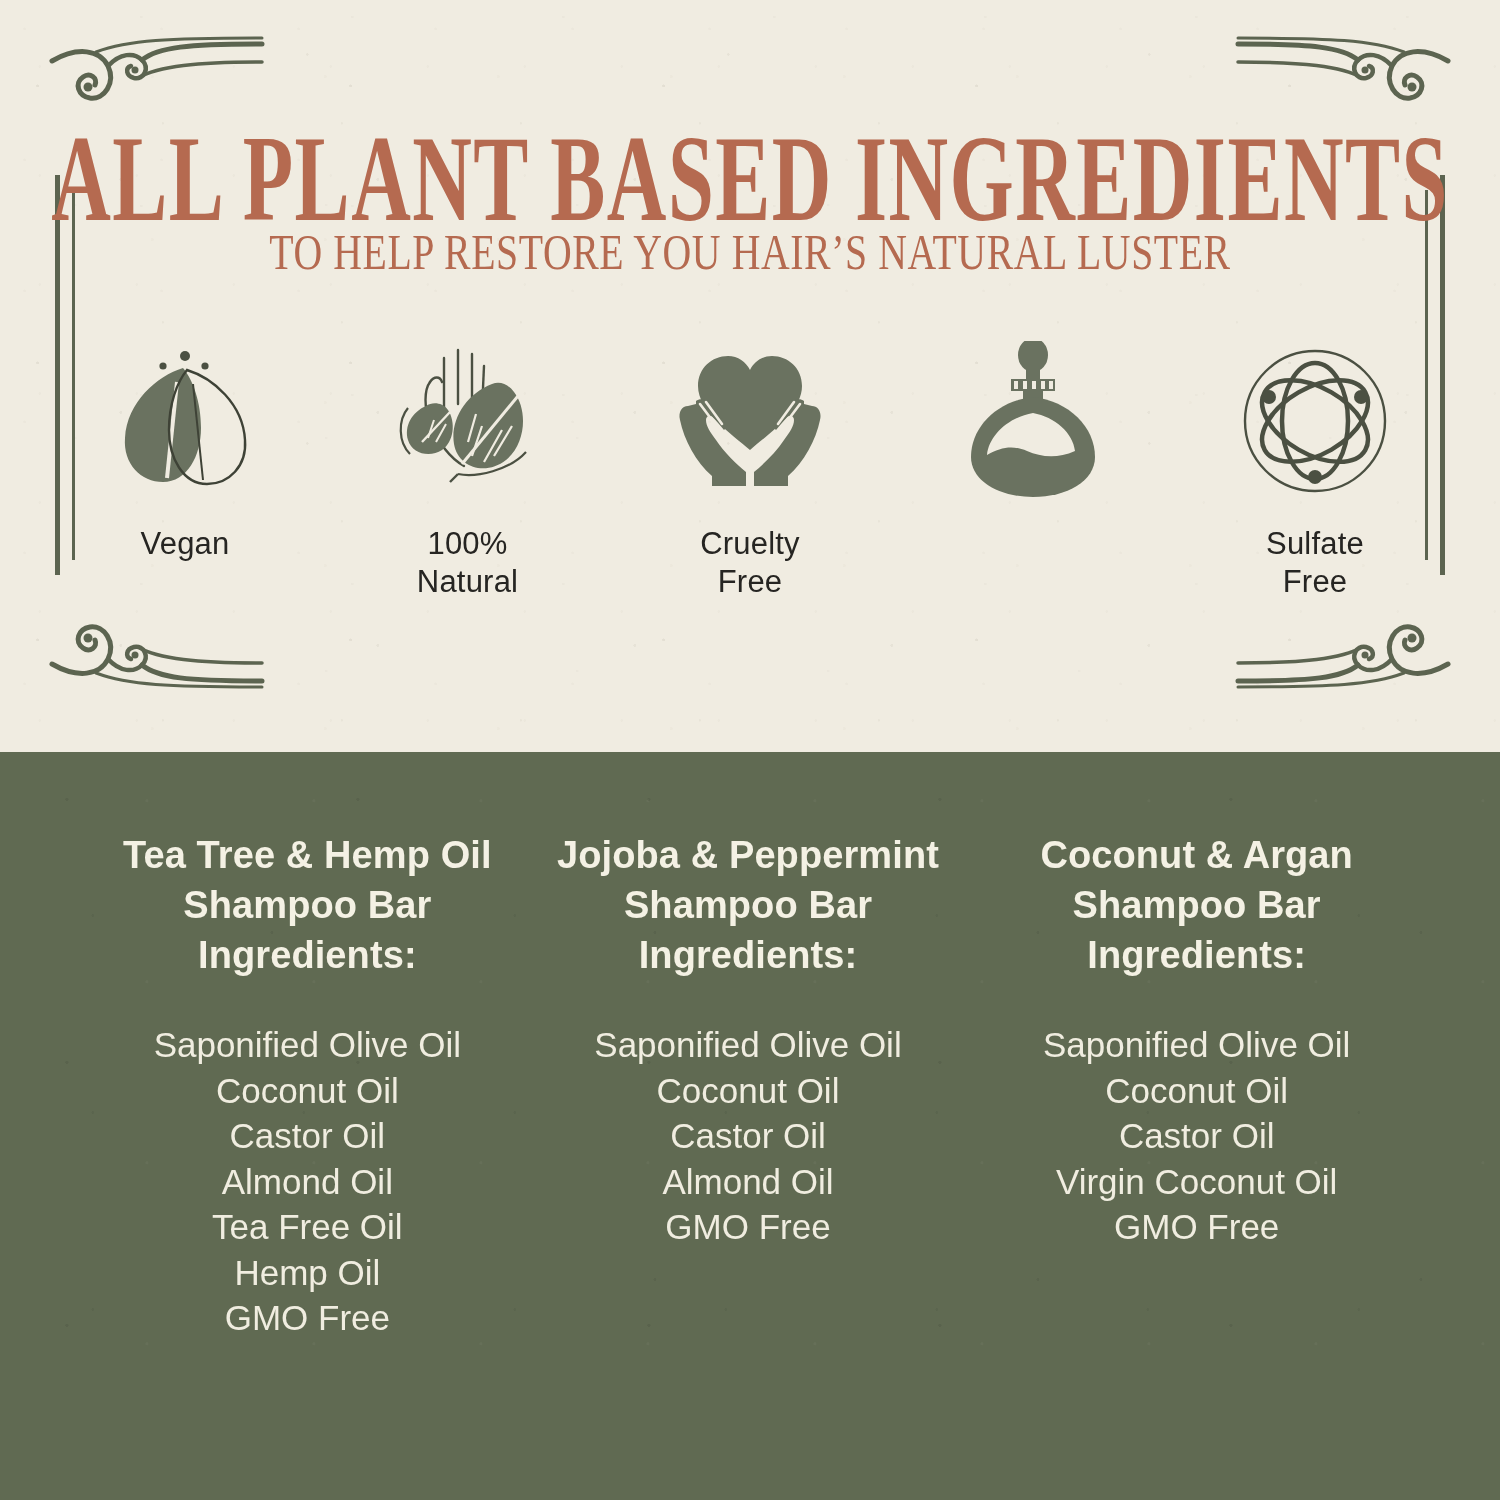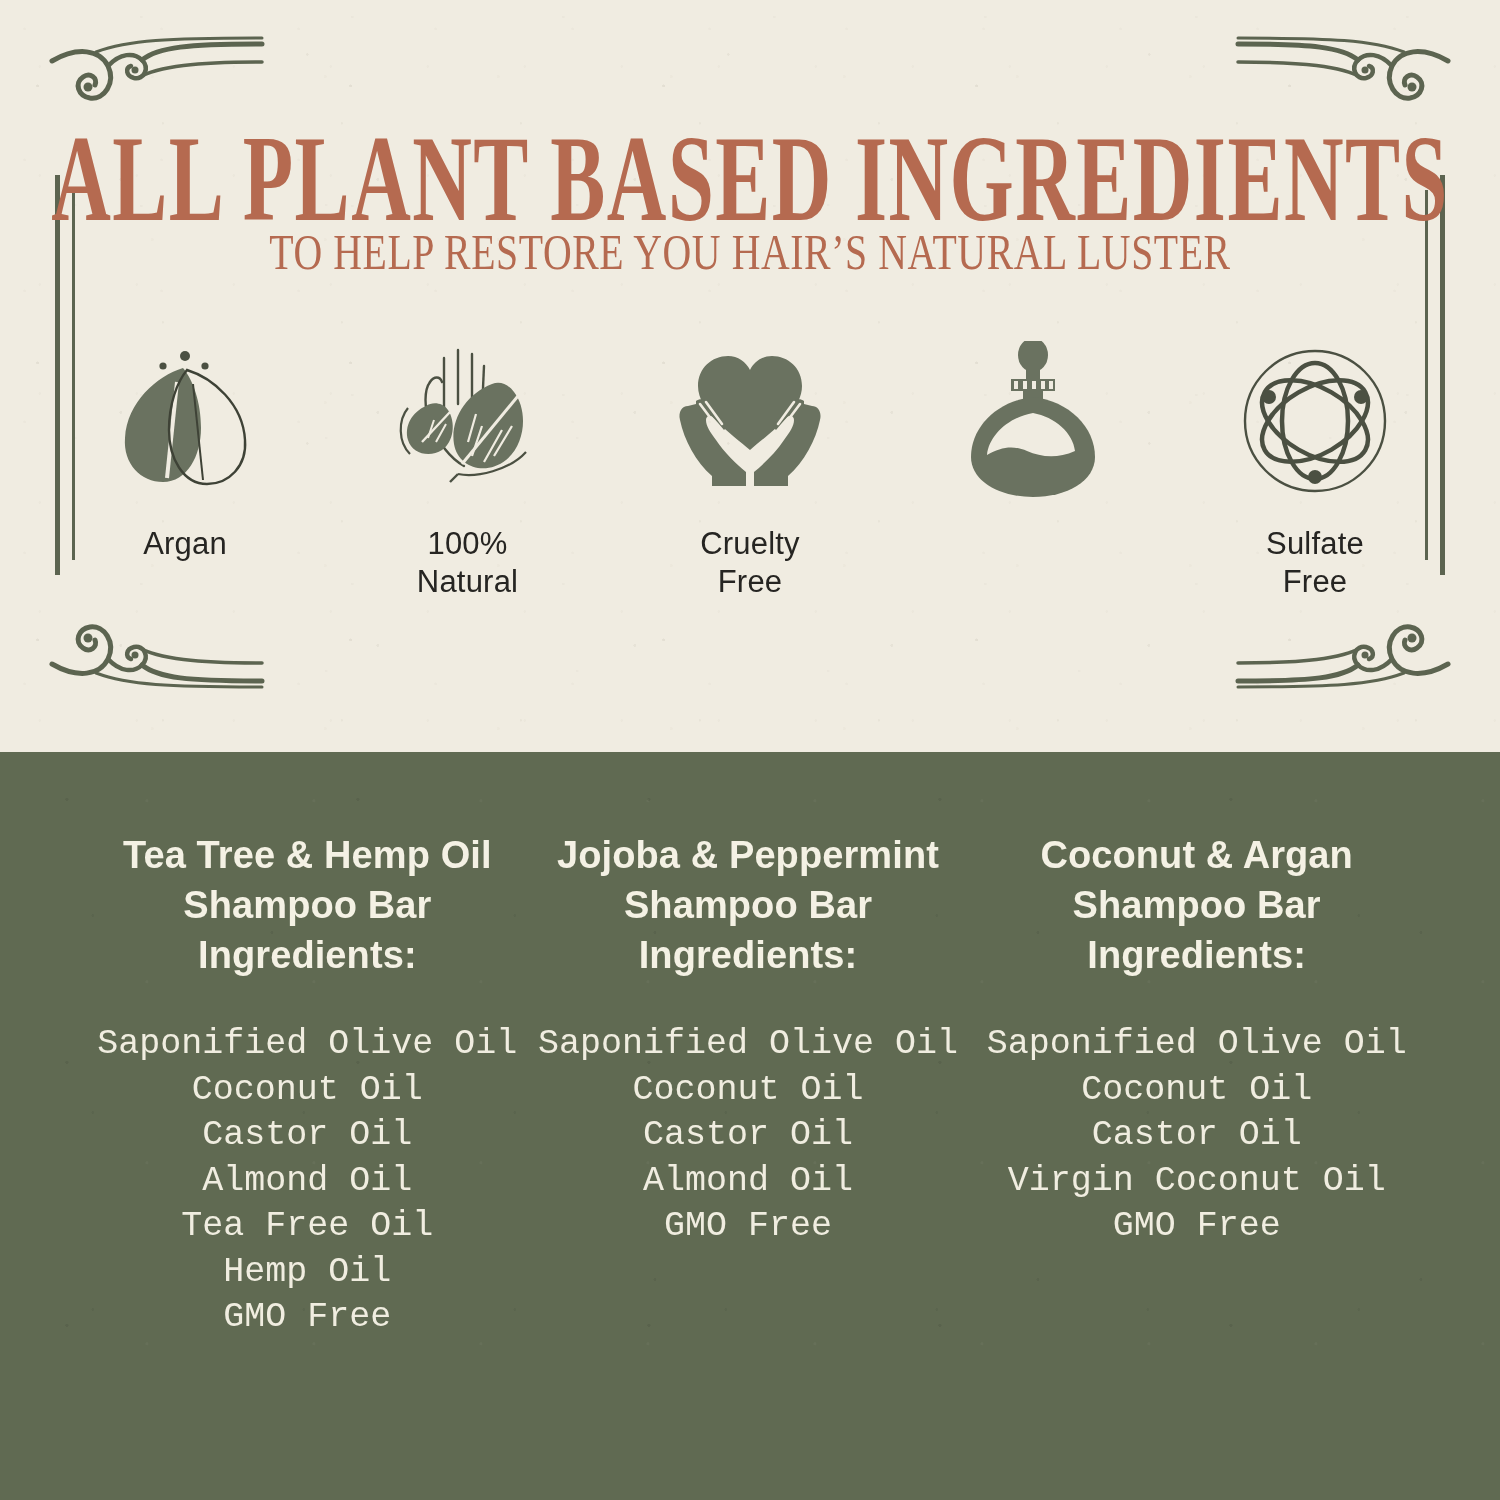--- a/index.html
+++ b/index.html
@@ -177,21 +177,21 @@
   }
   .col-list {
     margin: 42px auto 0;
     font-family: "Liberation Sans", sans-serif;
     font-weight: 400;
     font-size: 35px;
     line-height: 1.3;
     color: #f0ede0;
     max-width: 430px;
   }
-  .col-list .item { white-space: nowrap; font-family: Liberation Mono, monospace; }
+  .col-list .item { white-space: nowrap; }
   .essential-block {
     margin-top: 62px;
     font-family: "Liberation Sans", sans-serif;
   }
   .essential-title {
     font-weight: 700;
     font-size: 35px;
     line-height: 1.3;
     color: #f4f1e4;
   }
@@ -285,21 +285,21 @@
               <path d="M82 22 C 56 30, 26 56, 24 92 C 22 118, 40 136, 62 136 C 86 136, 100 110, 100 82 C 100 56, 92 34, 82 22 Z" fill="#6a7260"></path>
               <path d="M76 36 L 66 132" stroke="#f0ece1" stroke-width="4" fill="none"></path>
               <path d="M86 24 C 112 32, 142 58, 144 94 C 146 120, 128 138, 106 138 C 82 138, 68 112, 68 84 C 68 58, 76 36, 86 24 Z" fill="none" stroke="#3e4236" stroke-width="2.4"></path>
               <path d="M92 38 L 102 134" stroke="#3e4236" stroke-width="2" fill="none"></path>
               <circle cx="84" cy="10" r="5" fill="#4b5042"></circle>
               <circle cx="62" cy="20" r="3.6" fill="#4b5042"></circle>
               <circle cx="104" cy="20" r="3.6" fill="#4b5042"></circle>
             </g>
           </svg>
         </div>
-        <div class="badge-label">Argan</div>
+        <div class="badge-label">Vegan</div>
       </div>
 
       <div class="badge">
         <div class="badge-icon">
           <svg width="168" height="150" viewBox="0 0 168 150" xmlns="http://www.w3.org/2000/svg">
             <g fill="none" stroke="#4b5042" stroke-width="2.4" stroke-linecap="round">
               <path d="M60 12 L 60 62"></path>
               <path d="M74 4 L 74 58"></path>
               <path d="M88 8 L 88 60"></path>
               <path d="M100 20 L 98 64"></path>

